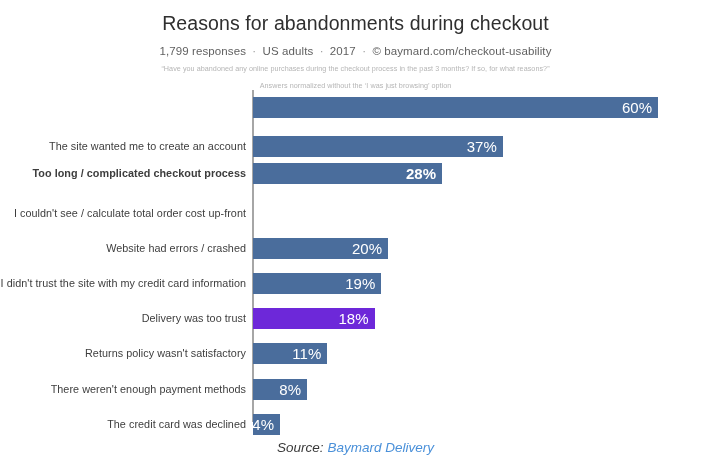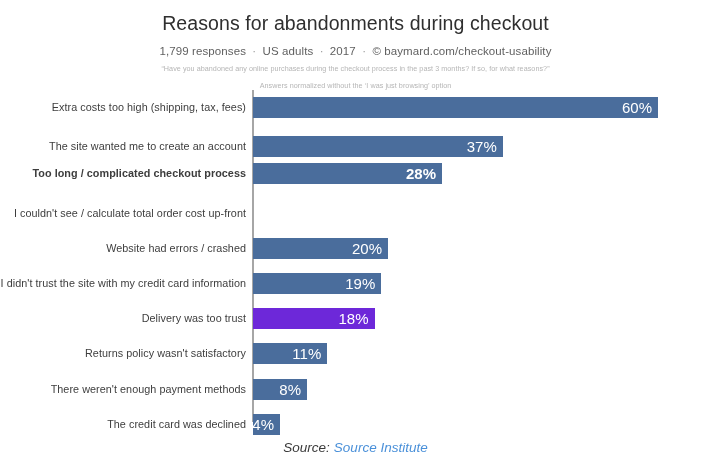--- a/index.html
+++ b/index.html
@@ -153,21 +153,20 @@
       <span class="copyright-icon">©</span>
       <span>baymard.com/checkout-usability</span>
     </p>
     <p class="chart-note">“Have you abandoned any online purchases during the checkout process in the past 3 months? If so, for what reasons?”</p>
     <p class="chart-note">Answers normalized without the ‘I was just browsing’ option</p>
   </div>
 
   <div class="plot" id="plot">
     <div class="axis-line"></div>
   <div class="row" style="top: 7px;">
-        <div class="row-label">Extra costs too high (shipping, tax, fees)</div>
         <div class="bar" style="width: 405px; background: rgb(74, 109, 156);">
           <span class="bar-value">60%</span>
         </div>
       </div>
       <div class="row" style="top: 46px;">
         <div class="row-label">The site wanted me to create an account</div>
         <div class="bar" style="width: 249.75px; background: rgb(74, 109, 156);">
           <span class="bar-value">37%</span>
         </div>
       </div>
@@ -212,16 +211,16 @@
       </div>
       <div class="row" style="top: 323.8px;">
         <div class="row-label">The credit card was declined</div>
         <div class="bar" style="width: 27px; background: rgb(74, 109, 156);">
           <span class="bar-value">4%</span>
         </div>
       </div>
     </div>
 
   <div class="footer">
-    <span class="source-label">Source:</span><a class="source-link">Source Institute</a>
+    <span class="source-label">Source:</span><a class="source-link">Baymard Delivery</a>
   </div>
 
 </div>
 
 </body></html>

